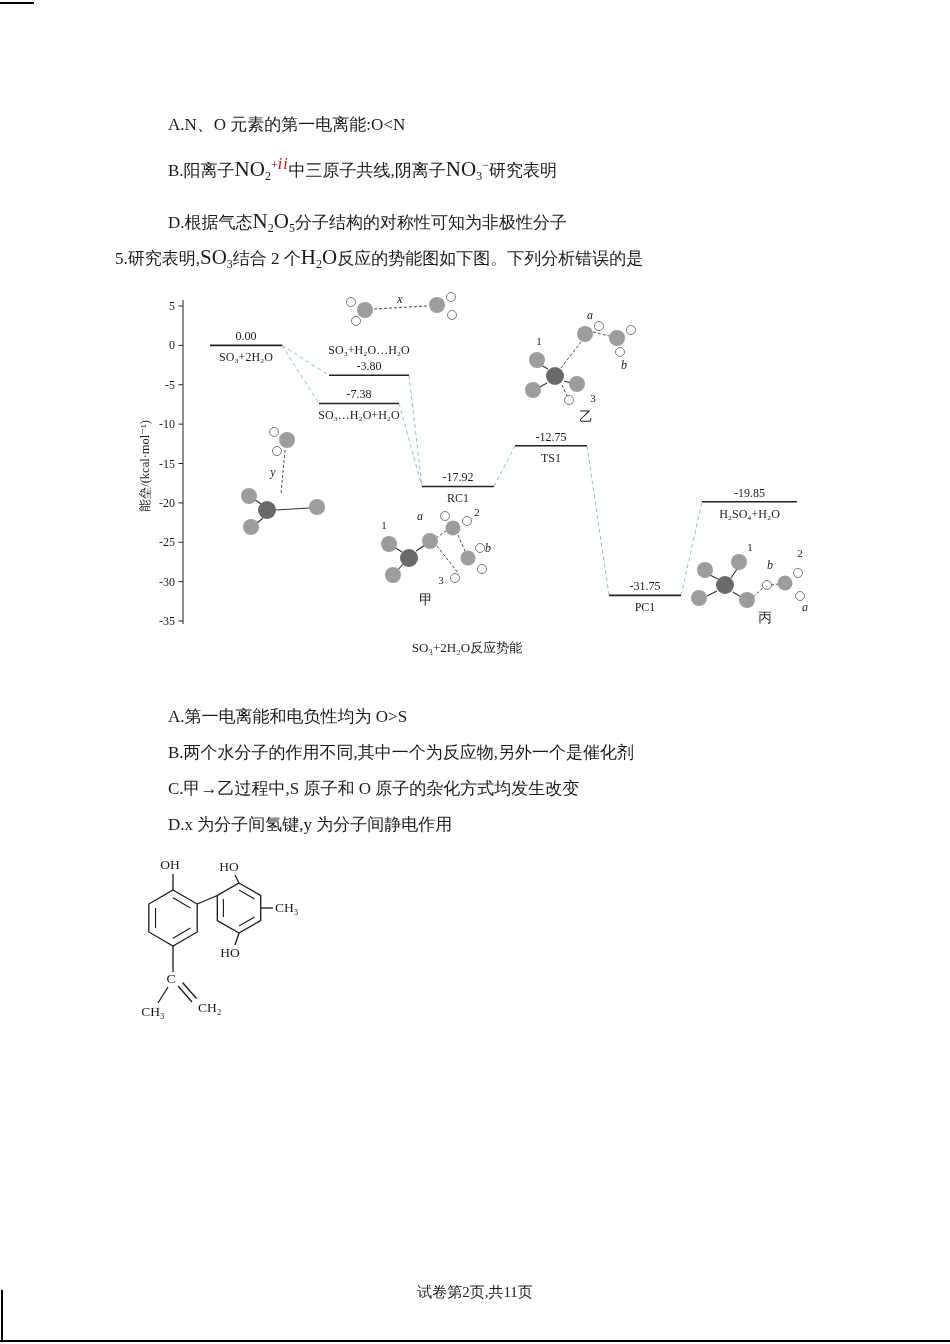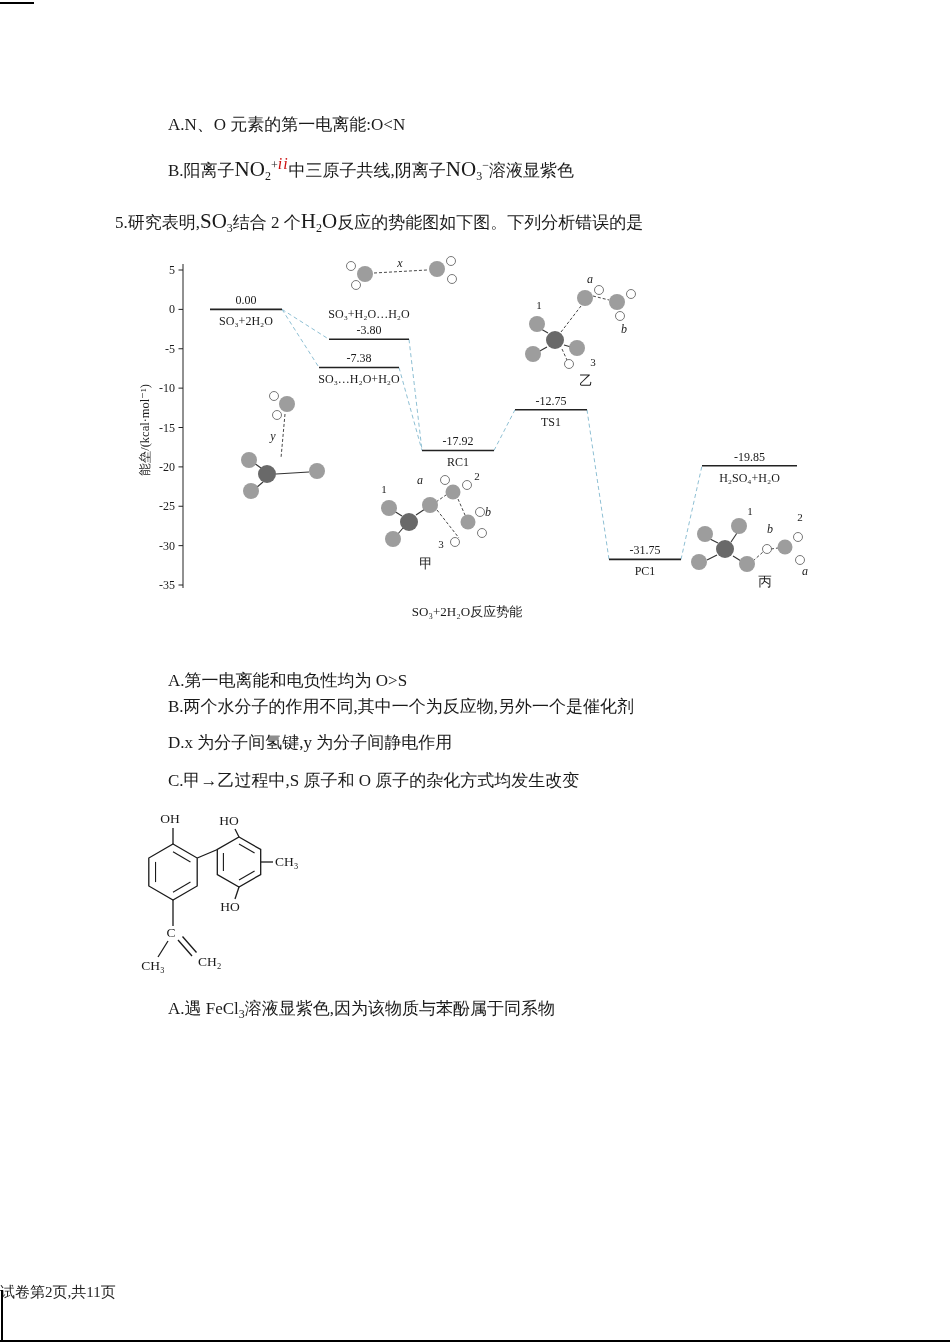--- a/index.html
+++ b/index.html
@@ -17,32 +17,33 @@
   .line{font-size:17px;line-height:26px}
   .option{padding-left:53px}
   .formula{font-size:21px;line-height:1;font-family:Liberation Serif, serif}
   sub,sup{line-height:0}
   sub{font-size:12px}
   sup{font-size:12px}
   sup.red{color:#cc1111;font-style:italic;font-size:16px;letter-spacing:1px}
   .chart-wrap{margin:16px 0 40px 22px}
   .struct-wrap{margin:0 0 10px 22px}
   .stem2{line-height:37px;text-align:justify;margin-bottom:4px}
-  .footer{position:absolute;bottom:42px;left:0;width:100%;font-size:15px;color:#222}
+  .footer{position:absolute;bottom:42px;left:0;width:100%;text-align:center;font-size:15px;color:#222}
   svg text{font-family:"Liberation Serif","DejaVu Serif",serif}
 </style>
 </head>
 <body>
 
 <div class="page">
   <div class="edge top"></div>
 
   <div class="content">
     <div class="line option" style="margin-bottom:20px"><span>A.N、O 元素的第一电离能:O&lt;N</span></div>
-    <div class="line option" style="margin-bottom:26px"><span>B.阳离子</span><span class="formula">NO</span><sub>2</sub><sup>+</sup><sup class="red">ii</sup><span>中三原子共线,阴离子</span><span class="formula">NO</span><sub>3</sub><sup>−</sup><span>溶液显紫色</span></div>
+    <div class="line option" style="margin-bottom:26px"><span>B.阳离子</span><span class="formula">NO</span><sub>2</sub><sup>+</sup><sup class="red">ii</sup><span>中三原子共线,阴离子</span><span class="formula">NO</span><sub>3</sub><sup>−</sup><span>研究表明</span></div>
+    <div class="line option" style="margin-bottom:10px"><span>D.根据气态</span><span class="formula">N</span><sub>2</sub><span class="formula">O</span><sub>5</sub><span>分子结构的对称性可知为非极性分子</span></div>
 
     <div class="line"><span>5.研究表明,</span><span class="formula">SO</span><sub>3</sub><span>结合 2 个</span><span class="formula">H</span><sub>2</sub><span class="formula">O</span><span>反应的势能图如下图。下列分析错误的是</span></div>
 
     <div class="chart-wrap">
       <svg id="energy-svg" width="710" height="372">
           <line x1="46" y1="12" x2="46" y2="336" stroke="#222" stroke-width="1"></line>
           <line x1="41.5" y1="18" x2="46" y2="18" stroke="#222" stroke-width="1"></line>
           <text x="38" y="22" font-size="12" text-anchor="end" fill="#1a1a1a">5</text>
           <line x1="41.5" y1="57.375" x2="46" y2="57.375" stroke="#222" stroke-width="1"></line>
           <text x="38" y="61.375" font-size="12" text-anchor="end" fill="#1a1a1a">0</text>
@@ -170,24 +171,24 @@
           <circle cx="661" cy="285" r="4.5" fill="#ffffff" stroke="#555" stroke-width="0.8"></circle>
           <circle cx="663" cy="308" r="4.5" fill="#ffffff" stroke="#555" stroke-width="0.8"></circle>
           <text x="613" y="263" font-size="11" text-anchor="middle" fill="#1a1a1a">1</text>
           <text x="633" y="281" font-size="12" text-anchor="middle" fill="#1a1a1a" font-style="italic">b</text>
           <text x="663" y="269" font-size="11" text-anchor="middle" fill="#1a1a1a">2</text>
           <text x="668" y="323" font-size="12" text-anchor="middle" fill="#1a1a1a" font-style="italic">a</text>
           <text x="628" y="334" font-size="13.5" text-anchor="middle" fill="#1a1a1a">丙</text>
         </svg>
     </div>
 
-    <div class="line option" style=""><span>A.第一电离能和电负性均为 O&gt;S</span></div>
+    <div class="line option" style="margin-bottom:10px"><span>A.第一电离能和电负性均为 O&gt;S</span></div>
     <div class="line option" style="margin-bottom:10px"><span>B.两个水分子的作用不同,其中一个为反应物,另外一个是催化剂</span></div>
+    <div class="line option" style="margin-bottom:10px"><span>C.甲→乙过程中,S 原子和 O 原子的杂化方式均发生改变</span></div>
     <div class="line option" style="margin-bottom:12px"><span>D.x 为分子间氢键,y 为分子间静电作用</span></div>
-    <div class="line option" style="margin-bottom:10px"><span>C.甲→乙过程中,S 原子和 O 原子的杂化方式均发生改变</span></div>
 
 
     <div class="struct-wrap">
       <svg id="struct-svg" width="190" height="178">
           <polygon points="36.0,40.0 60.2,54.0 60.2,82.0 36.0,96.0 11.8,82.0 11.8,54.0" fill="none" stroke="#1a1a1a" stroke-width="1.3"></polygon>
           <line x1="36" y1="47.84" x2="53.45907214029428" y2="57.92" stroke="#1a1a1a" stroke-width="1.1"></line>
           <line x1="53.45907214029428" y1="78.08" x2="36" y2="88.16" stroke="#1a1a1a" stroke-width="1.1"></line>
           <line x1="18.540927859705715" y1="78.08" x2="18.540927859705718" y2="57.92" stroke="#1a1a1a" stroke-width="1.1"></line>
           <polygon points="102.0,33.0 123.7,45.5 123.7,70.5 102.0,83.0 80.3,70.5 80.3,45.5" fill="none" stroke="#1a1a1a" stroke-width="1.3"></polygon>
           <line x1="102" y1="40" x2="117.5884572681199" y2="49" stroke="#1a1a1a" stroke-width="1.1"></line>
@@ -205,19 +206,18 @@
           <text x="33" y="19" font-size="13.5" text-anchor="middle" fill="#1a1a1a">OH</text>
           <text x="92" y="21" font-size="13.5" text-anchor="middle" fill="#1a1a1a">HO</text>
           <text x="138" y="62" font-size="13.5" text-anchor="start" fill="#1a1a1a">CH₃</text>
           <text x="93" y="107" font-size="13.5" text-anchor="middle" fill="#1a1a1a">HO</text>
           <text x="34" y="133" font-size="13.5" text-anchor="middle" fill="#1a1a1a">C</text>
           <text x="16" y="166" font-size="13.5" text-anchor="middle" fill="#1a1a1a">CH₃</text>
           <text x="61" y="162" font-size="13.5" text-anchor="start" fill="#1a1a1a">CH₂</text>
         </svg>
     </div>
 
-    <div class="line option" style="margin-bottom:17px"><span>A.遇 FeCl</span><sub>3</sub><span>溶液显紫色,因为该物质与苯酚属于同系物</span></div>
   </div>
 
   <div class="footer">试卷第2页,共11页</div>
   <div class="edge bottom"></div>
   <div class="edge leftb"></div>
 </div>
 
 </body></html>

